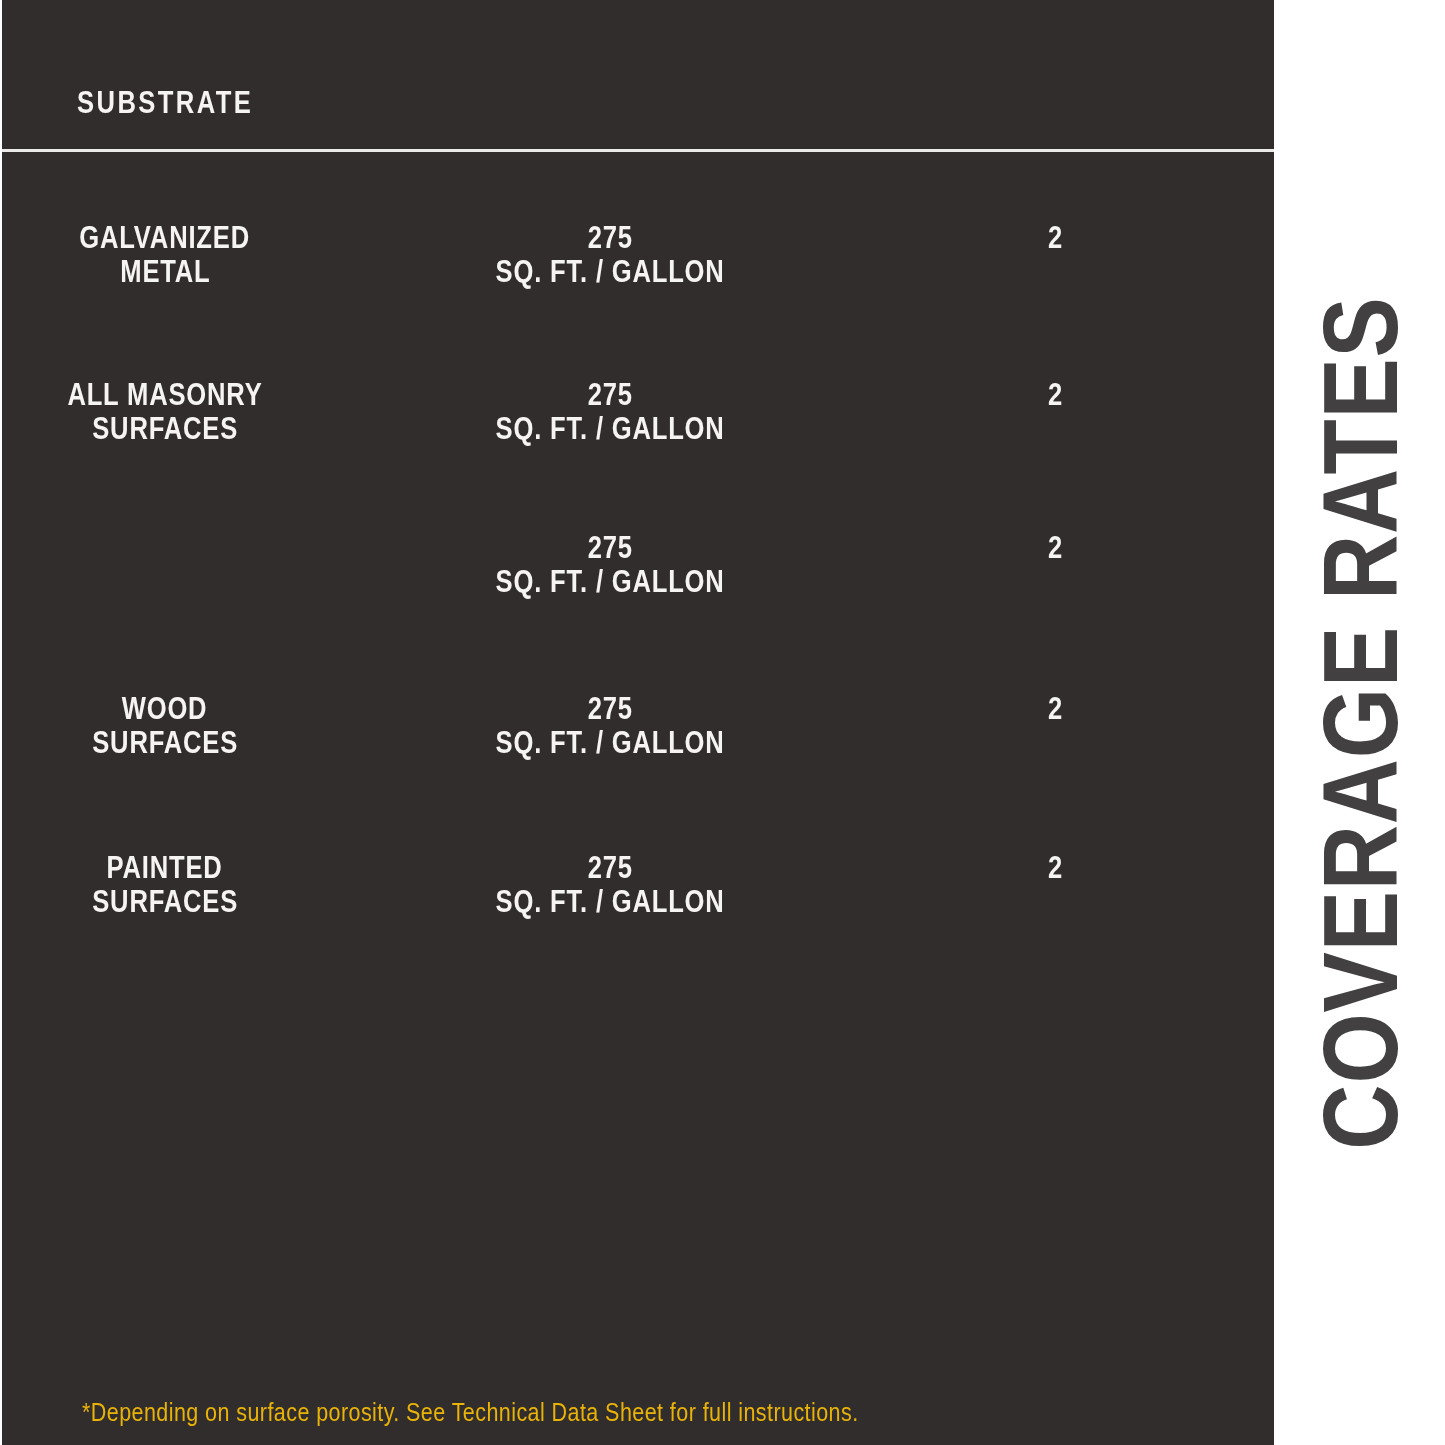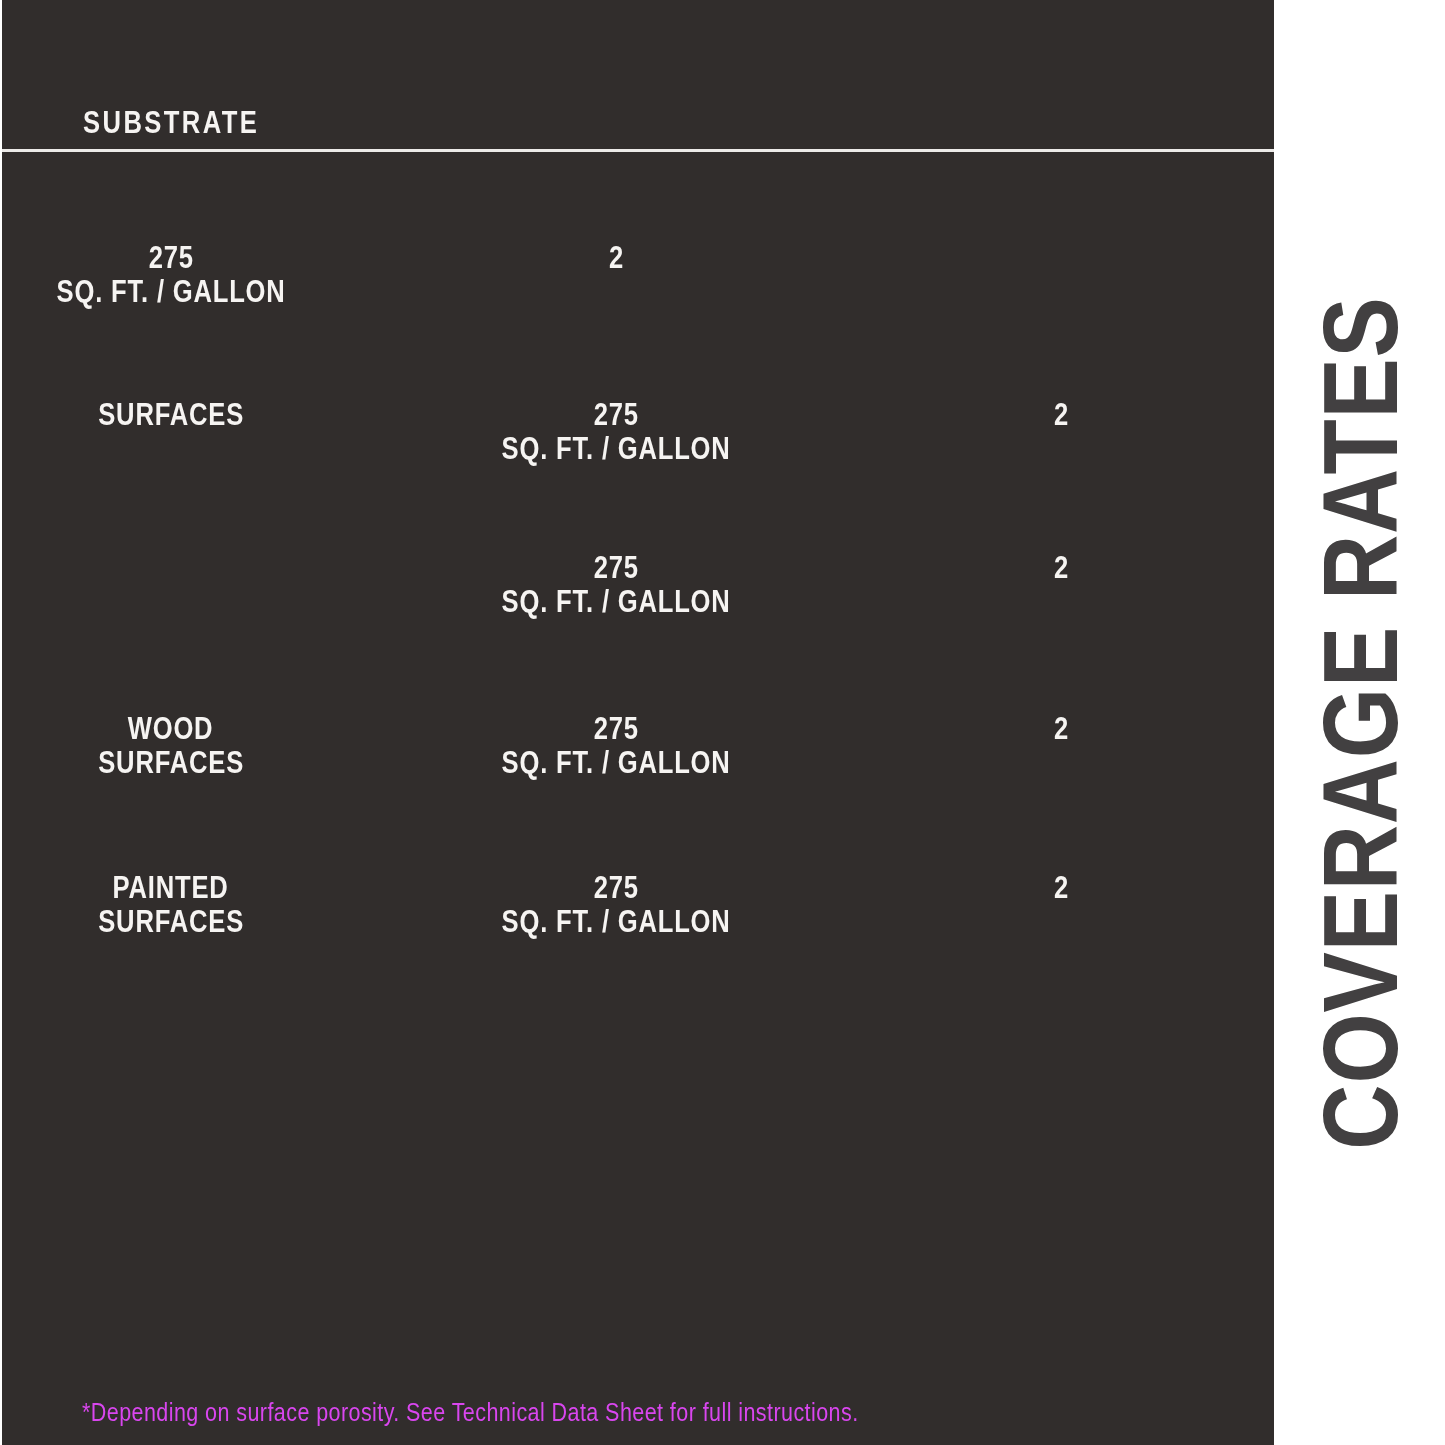--- a/index.html
+++ b/index.html
@@ -44,25 +44,24 @@
     font-size: 105px;
     font-weight: 700;
     letter-spacing: 1px;
     color: #424041;
     line-height: 1;
   }
 
   
   .grid-row {
     position: absolute;
-    left: 6px;
+    left: 0;
     width: 1272px;
     display: grid;
     grid-template-columns: 326px 564px 326px;
-    margin-top: 20px;
   }
   .thead { top: 85px; }
   .row-1 { top: 220px; }
   .row-2 { top: 377px; }
   .row-3 { top: 530px; }
   .row-4 { top: 691px; }
   .row-5 { top: 850px; }
 
   .cell {
     text-align: center;
@@ -99,21 +98,21 @@
     width: 26px;
     height: 2px;
     background: linear-gradient(to right, rgba(165,162,160,0.55), rgba(165,162,160,0));
   }
 
   
   .footnote {
     position: absolute;
     left: 80px;
     top: 1398px;
-    color: #d946ef;
+    color: #eab308;
     font-size: 25px;
     font-weight: 400;
     line-height: 28px;
   }
   .footnote .cx {
     transform: scaleX(0.86);
     transform-origin: left center;
     letter-spacing: 0.5px;
   }
 </style>
@@ -127,30 +126,35 @@
     <div class="grid-row thead">
       <div class="cell">
         <span class="cx">SUBSTRATE</span>
       </div>
     </div>
 
     <div class="rule"></div>
 
     <div class="grid-row row-1">
       <div class="cell">
+        <div><span class="cx">GALVANIZED</span></div>
+        <div><span class="cx">METAL</span></div>
+      </div>
+      <div class="cell">
         <div><span class="cx">275</span></div>
         <div><span class="cx">SQ. FT. / GALLON</span></div>
       </div>
       <div class="cell">
         <div><span class="cx">2</span></div>
       </div>
     </div>
 
     <div class="grid-row row-2">
       <div class="cell">
+        <div><span class="cx">ALL MASONRY</span></div>
         <div><span class="cx">SURFACES</span></div>
       </div>
       <div class="cell">
         <div><span class="cx">275</span></div>
         <div><span class="cx">SQ. FT. / GALLON</span></div>
       </div>
       <div class="cell">
         <div><span class="cx">2</span></div>
       </div>
     </div>

